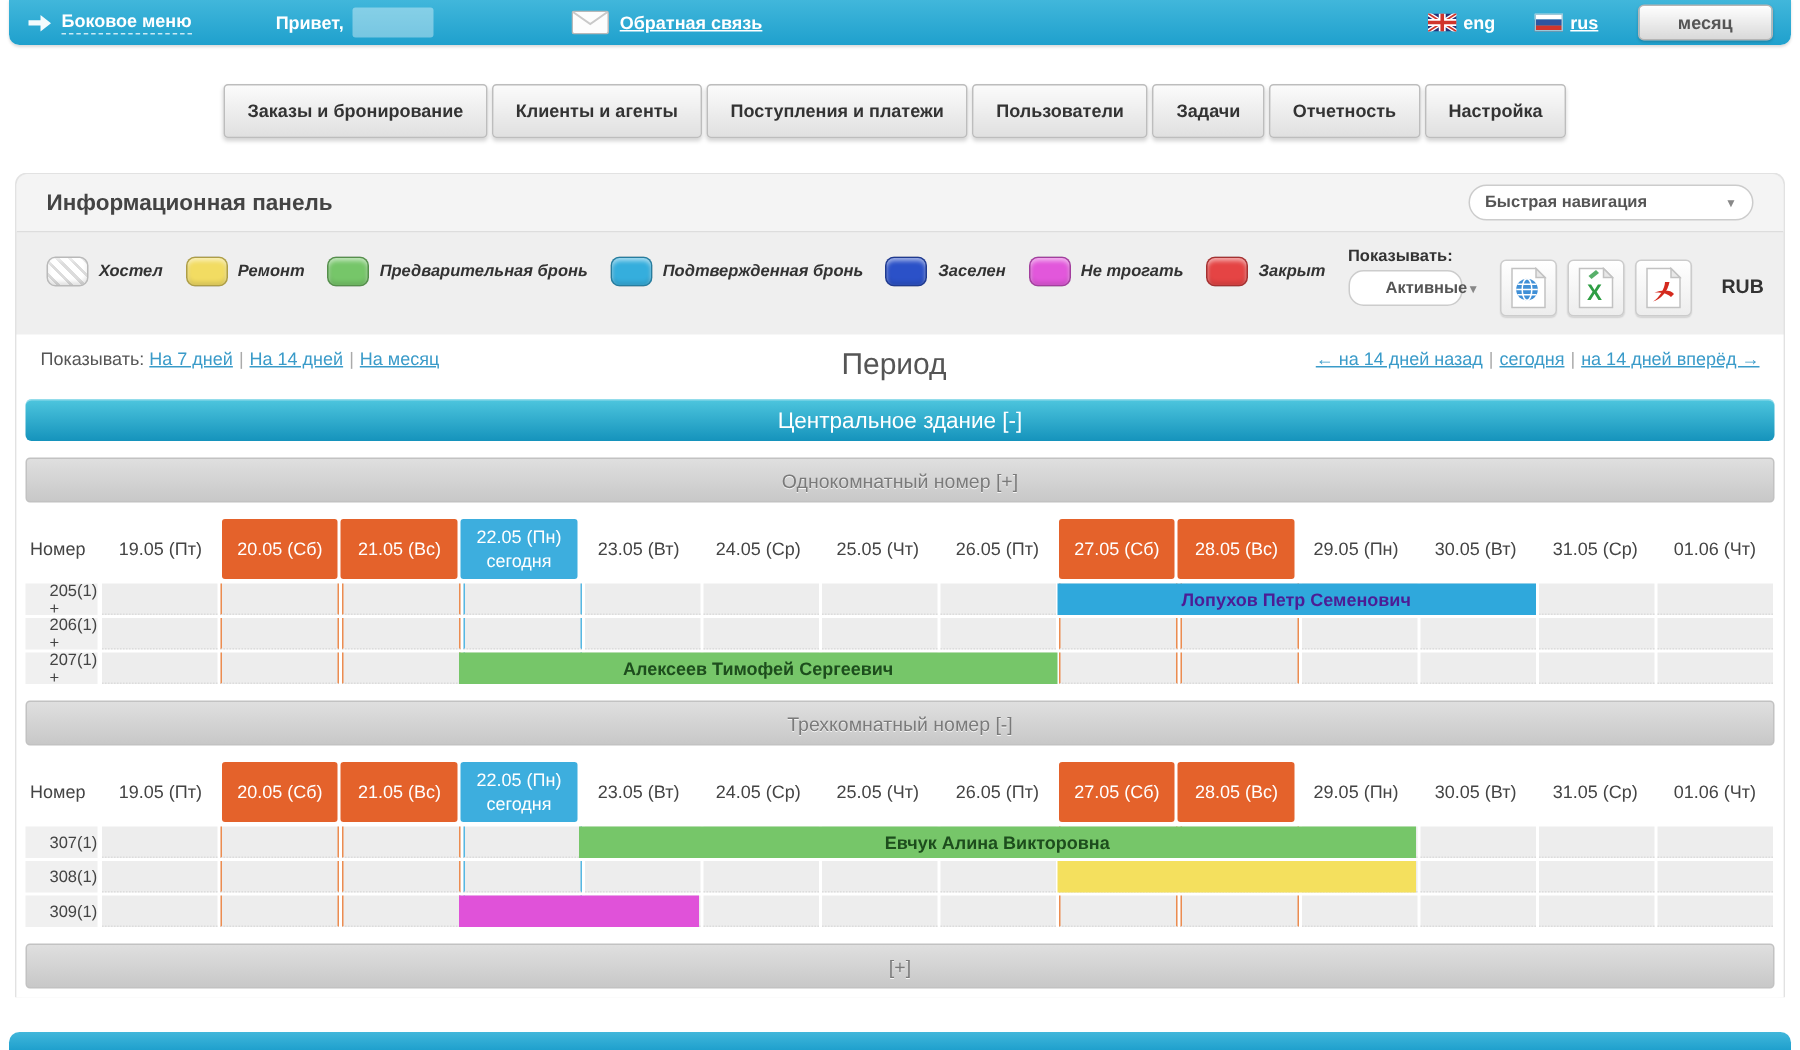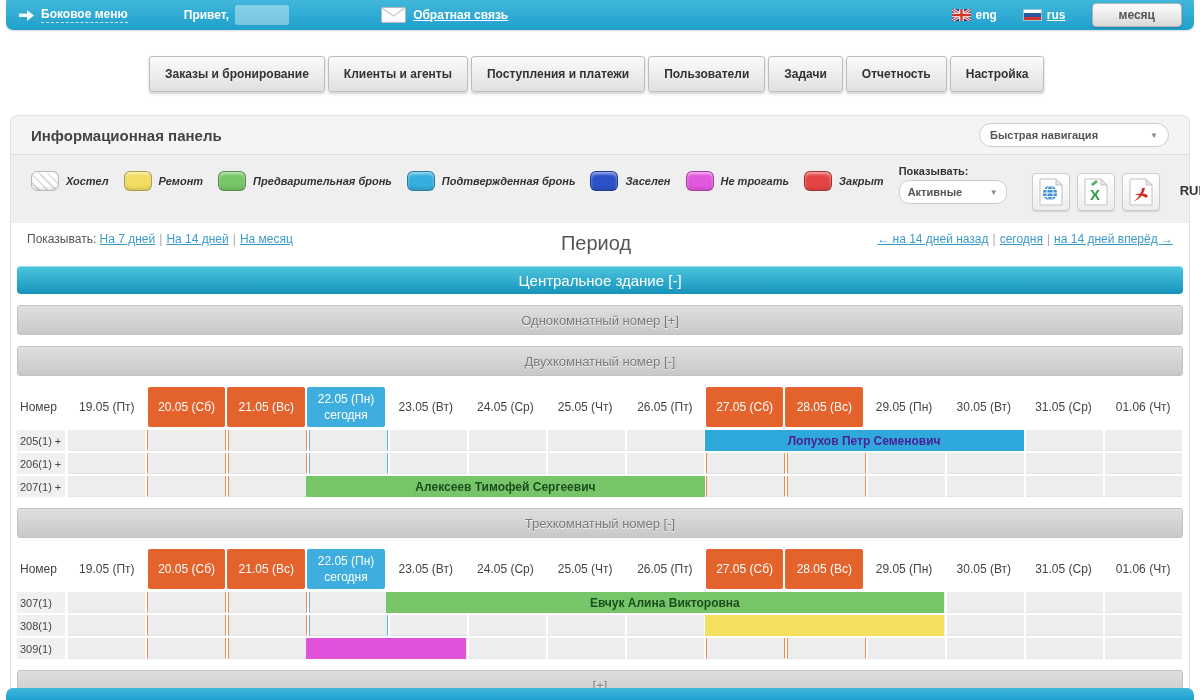--- a/index.html
+++ b/index.html
@@ -71,21 +71,21 @@
     border:1px solid rgba(0,0,0,.28);
     box-shadow:inset 0 2px 3px rgba(255,255,255,.55), inset 0 -2px 3px rgba(0,0,0,.12);
   }
   .chip-hostel { background:repeating-linear-gradient(45deg,#fff 0 4px,#dcdcdc 4px 6px); border-color:#b9b9b9; }
   .legend-label { font-size:11px; font-weight:bold; font-style:italic; color:#333; margin-right:15px; white-space:nowrap; }
 
   .controls { display:flex; align-items:flex-start; }
   .show-block { display:flex; flex-direction:column; margin-right:18px; }
   .show-label { font-size:11px; font-weight:bold; color:#333; margin-bottom:3px; }
   .show-select {
-    width:108px; height:24px; padding:0 8px; background:#fff;
+    width:76px; height:24px; padding:0 24px; background:#fff;
     border:1px solid #ccc; border-radius:10px;
     display:flex; align-items:center; justify-content:space-between;
     font-size:11px; font-weight:bold; color:#555; cursor:pointer;
   }
   .icons-block { display:flex; align-items:center; margin-top:8px; }
   .icon-btn {
     width:38px; height:38px; margin-left:7px;
     background:linear-gradient(#ffffff,#ededed);
     border:1px solid #ccc; border-radius:4px;
     display:flex; align-items:center; justify-content:center; cursor:pointer;
@@ -129,21 +129,21 @@
     flex:1; margin:0 1px; display:flex; flex-direction:column;
     align-items:center; justify-content:center; text-align:center;
     line-height:1.35; white-space:nowrap;
   }
   .h-weekend { background:#e4622b; color:#fff; border-radius:2px; }
   .h-today { background:#3daede; color:#fff; border-radius:2px; }
 
   .row { display:flex; height:21px; margin-bottom:2px; }
   .rlabel {
     width:48px; flex:none; margin-right:2px; background:#f0f0f0;
-    font-size:11px; color:#444; display:flex; align-items:center; padding-left:3px;
+    font-size:11px; color:#444; display:flex; align-items:center; padding-left:16px;
     cursor:pointer;
   }
   .area { flex:1; position:relative; display:flex; }
   .cell { flex:1; margin:0 1px; background:#ededed; border-bottom:1px dotted #dcdcdc; cursor:pointer; }
   .c-weekend { border-left:1px solid #ec8c50; border-right:1px solid #ec8c50; }
   .c-today { border-left:1px solid #56b8e3; border-right:1px solid #56b8e3; }
   .bar {
     position:absolute; top:0; bottom:0; z-index:2;
     display:flex; align-items:center; justify-content:center;
     font-size:12px; font-weight:bold; color:#222; cursor:pointer;
@@ -287,21 +287,20 @@
       </div>
       <div class="pb-center">
         <span class="period-title">Период</span>
       </div>
       <div class="pb-right" id="period-nav-mount"><a class="lnk">← на 14 дней назад</a><span class="sep">|</span><a class="lnk">сегодня</a><span class="sep">|</span><a class="lnk">на 14 дней вперёд →</a></div>
     </div>
 
     <div class="building-banner">Центральное здание [-]</div>
 
     <div class="section-banner">Однокомнатный номер [+]</div>
-    <div class="section-banner">Двухкомнатный номер [-]</div>
 
     <div class="sched" id="table-1">
         <div class="hrow">
           <div class="hcorner">Номер</div>
           <div class="harea">
             <div class="hcell">
               <span>19.05 (Пт)</span>
             </div>
             <div class="hcell h-weekend">
               <span>20.05 (Сб)</span>

